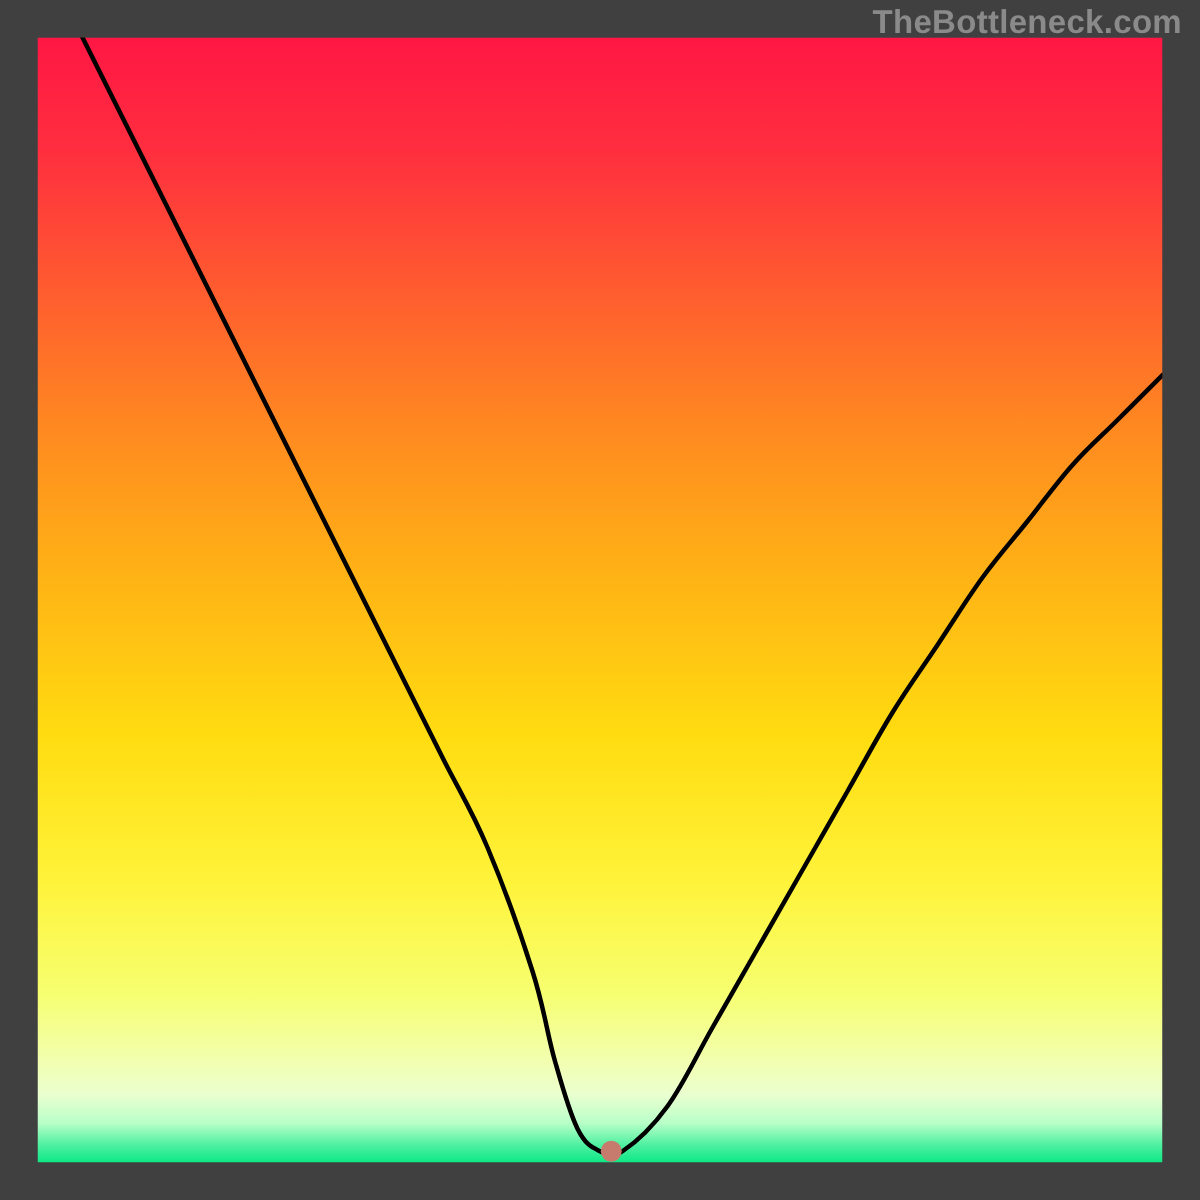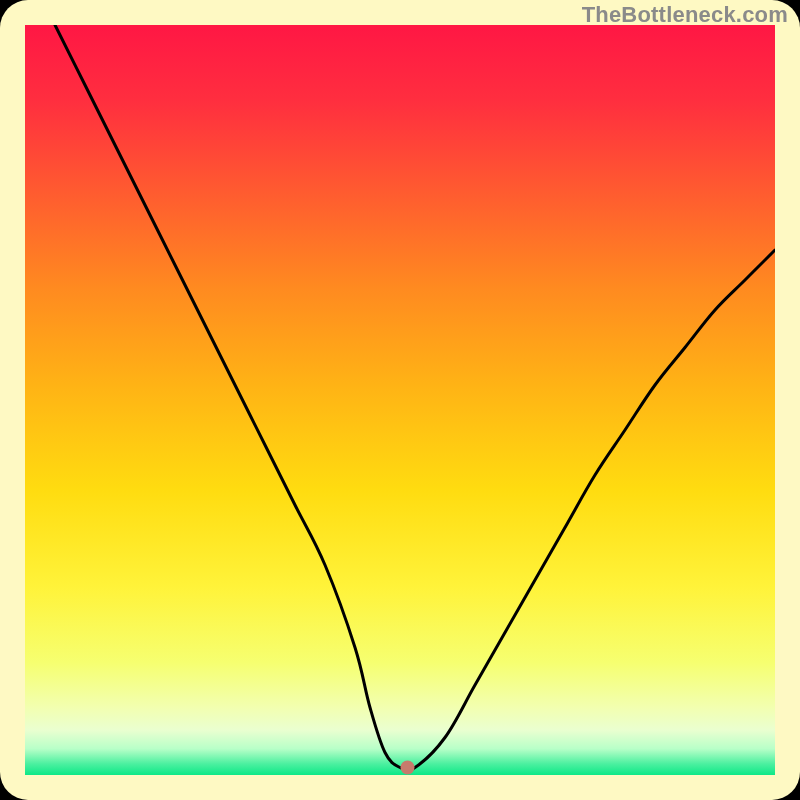--- a/index.html
+++ b/index.html
@@ -7,22 +7,21 @@
     padding: 0;
     width: 800px;
     height: 800px;
     background: #000;
     overflow: hidden;
   }
   .frame {
     position: relative;
     width: 800px;
     height: 800px;
-    background: #fef9c3;
-    border-radius: 28px;
+    background: #404040;
   }
   .watermark {
     position: absolute;
     top: 2px;
     right: 12px;
     font-family: Arial, Helvetica, sans-serif;
     font-size: 22px;
     font-weight: 600;
     color: #8a8a8a;
     letter-spacing: 0.2px;

